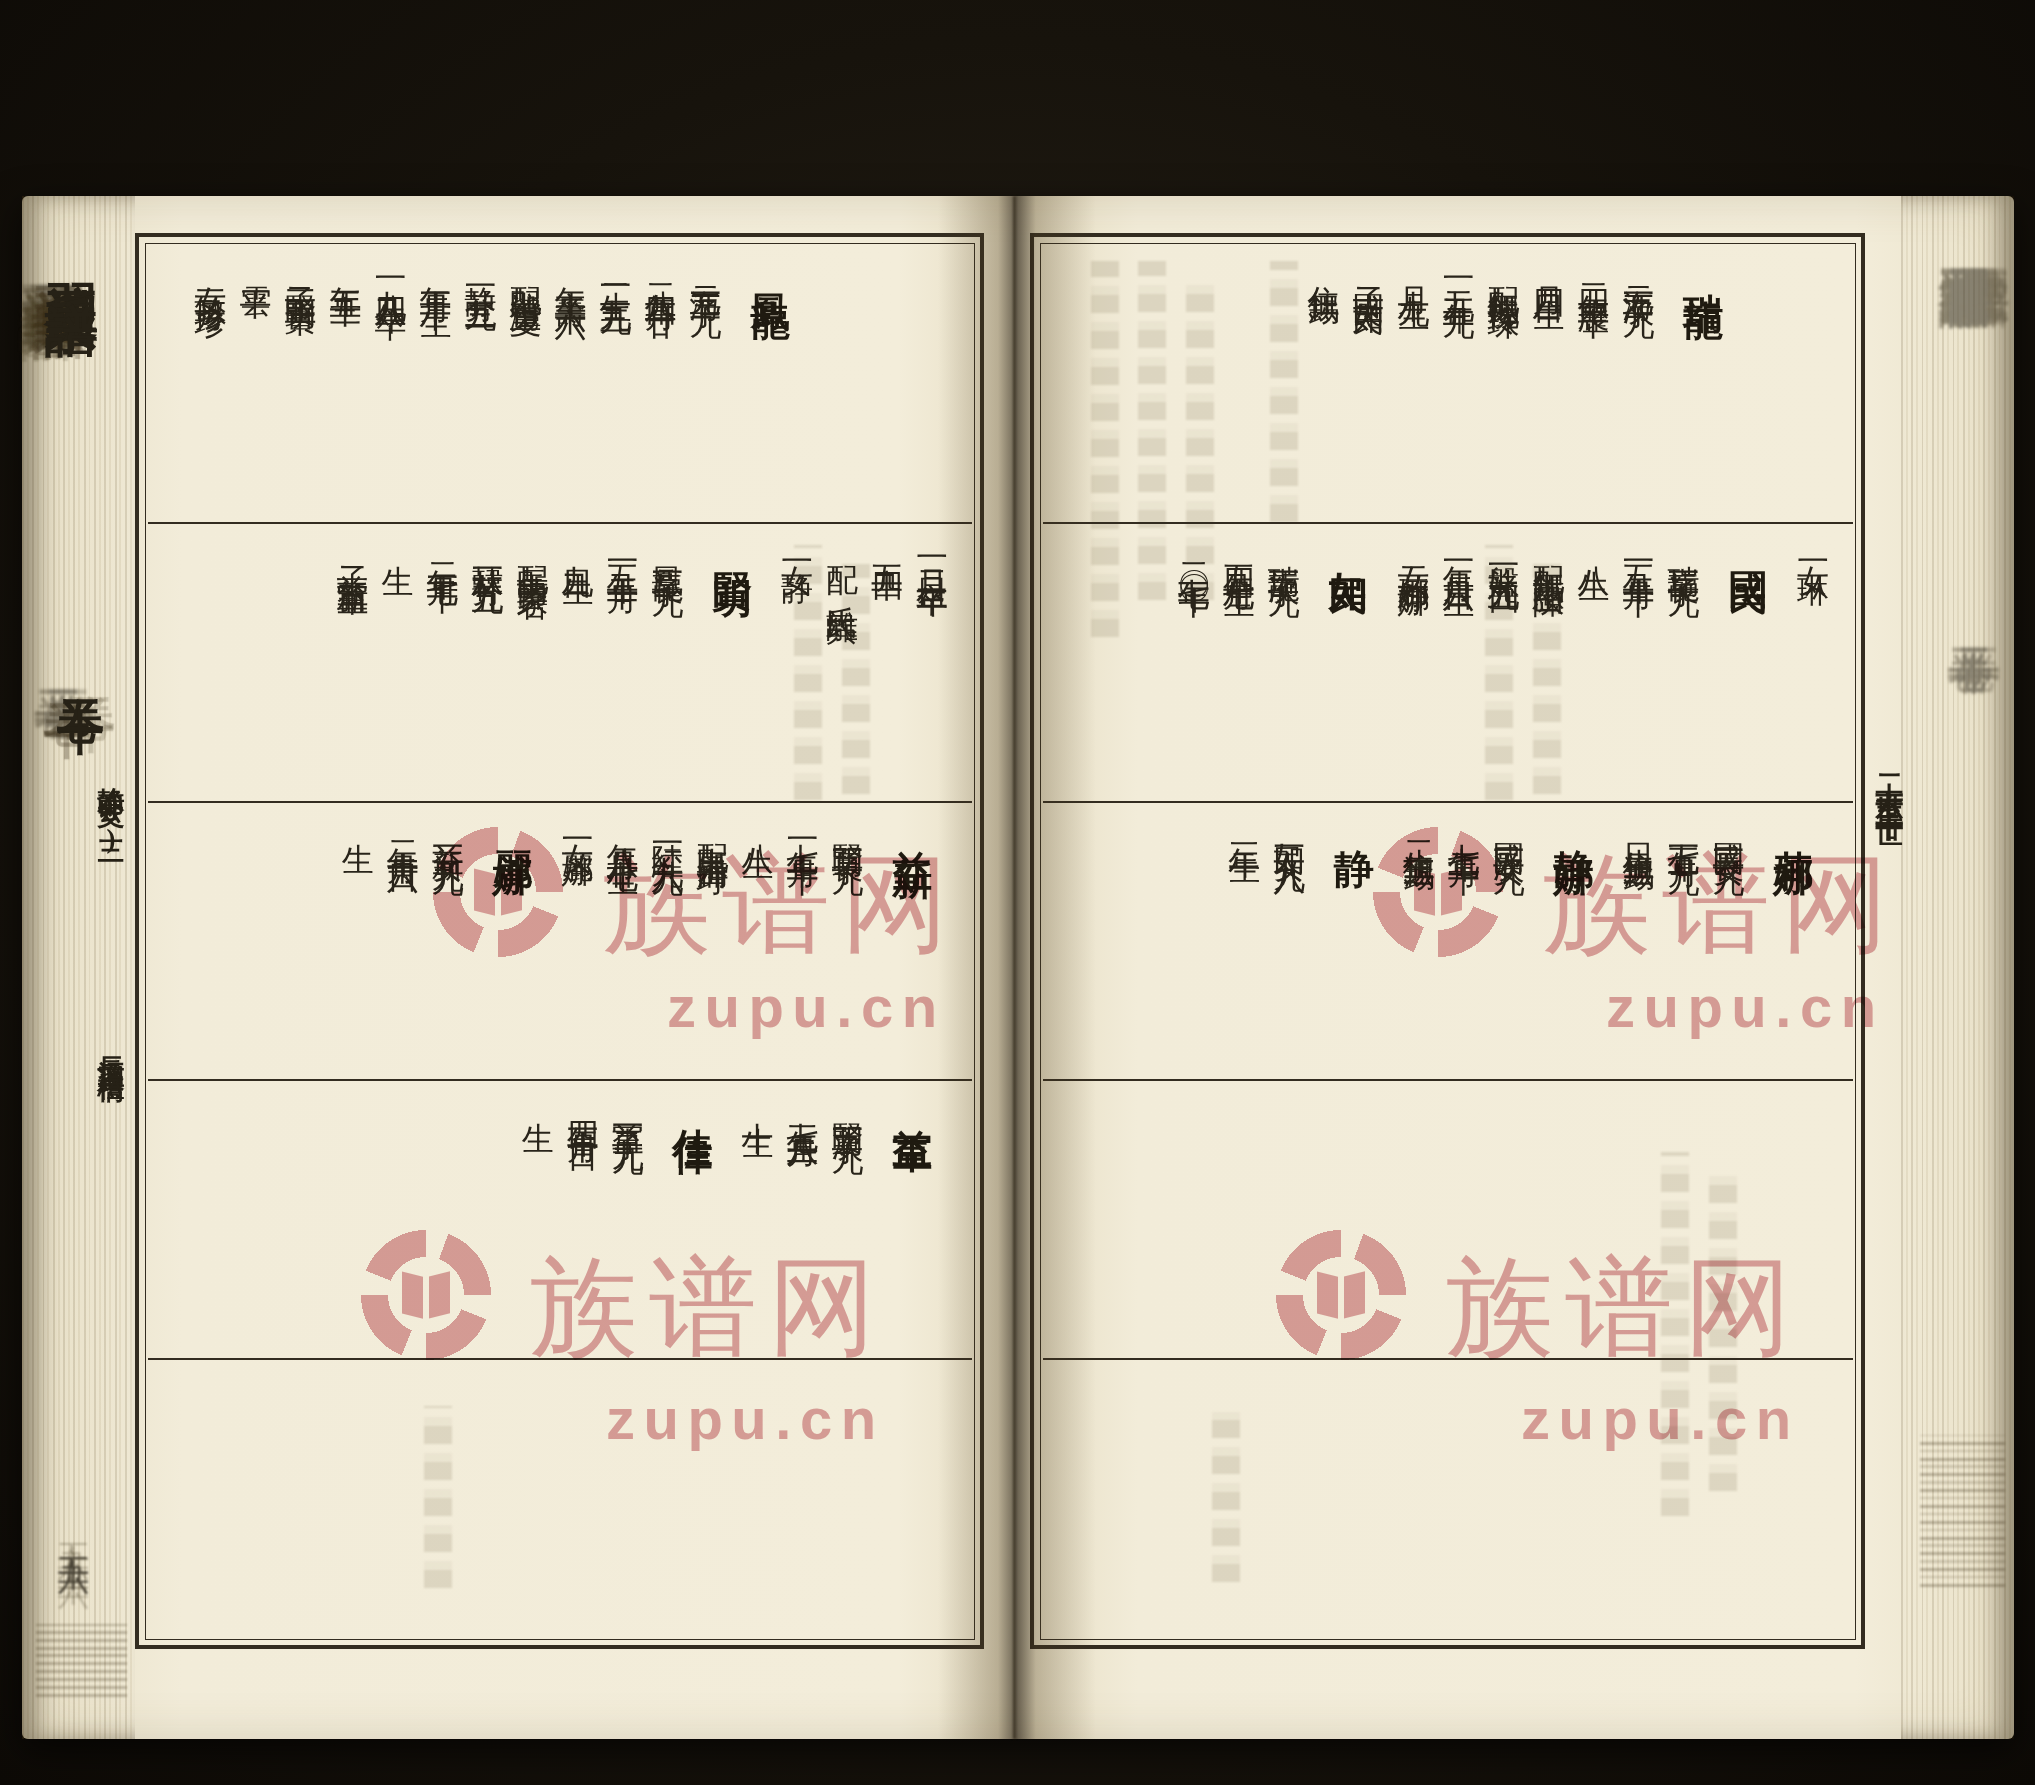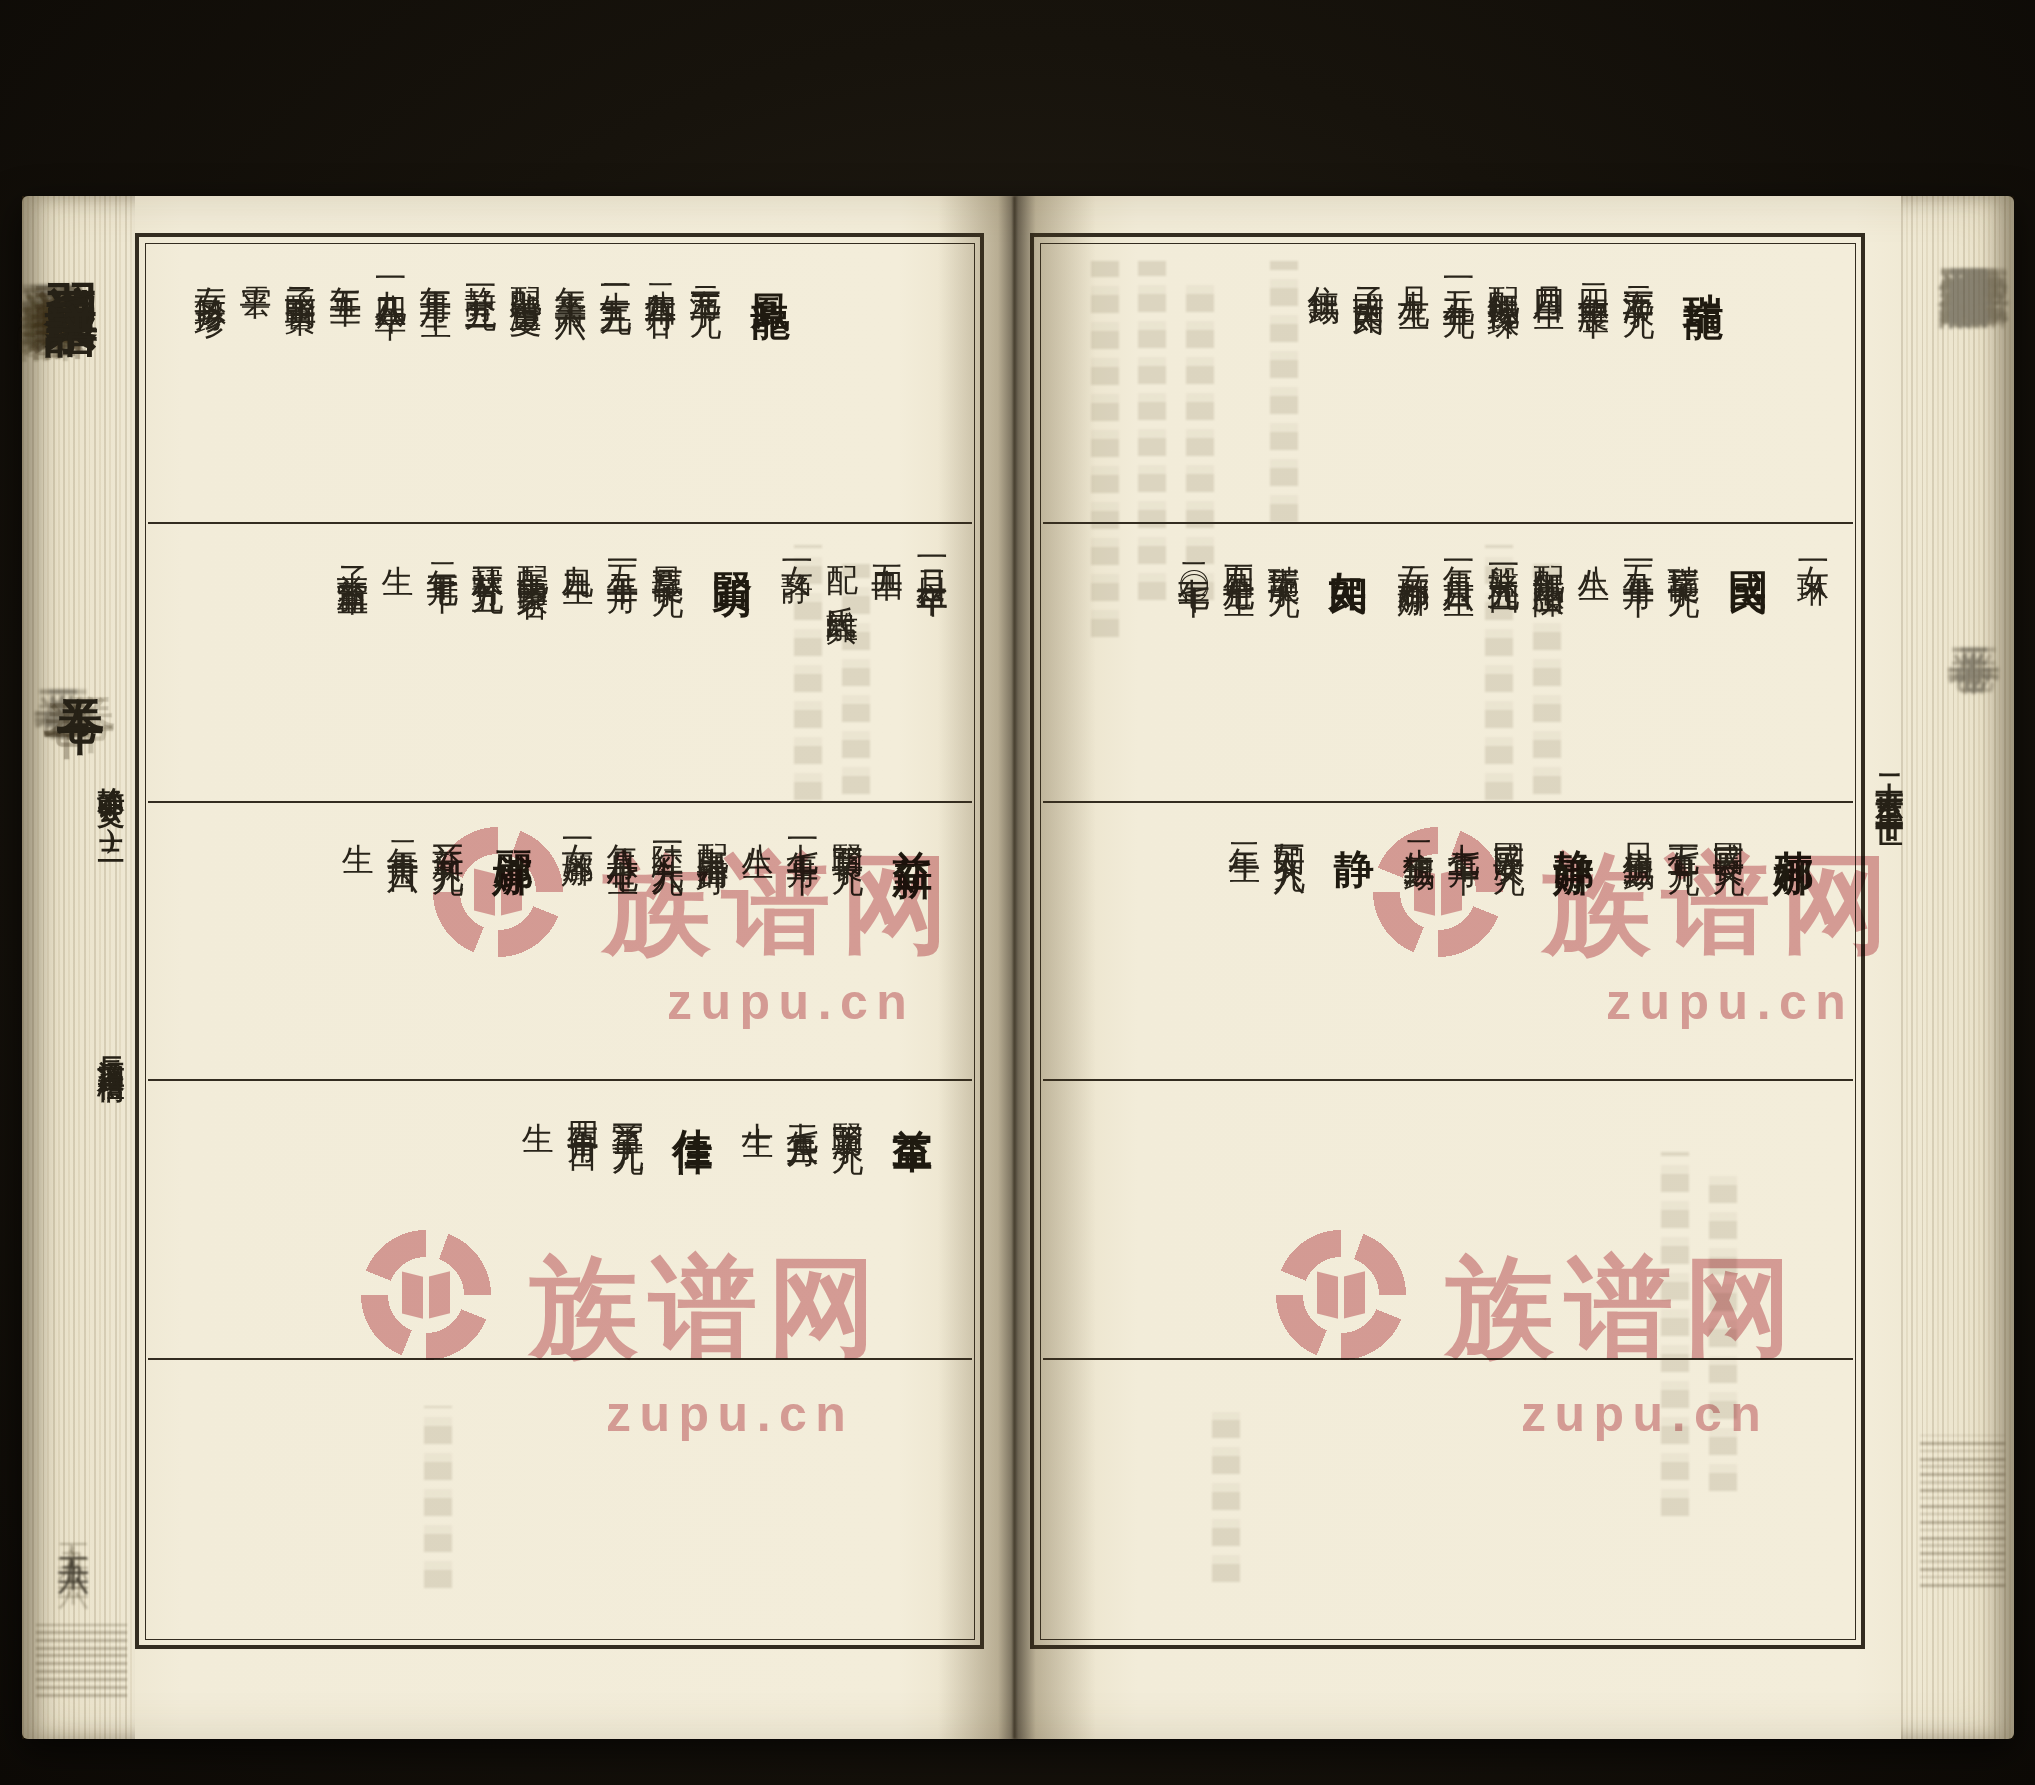--- a/index.html
+++ b/index.html
@@ -64,22 +64,22 @@
   .ind-b{padding-block-start:107px;}  
   .vcol{line-height:45px;font-size:32px;letter-spacing:4.2px;color:#29241a;}
   .hdr{font-size:40px;line-height:53px;letter-spacing:7.3px;font-weight:bold;margin-block:15.8px;color:#1f1a10;}
 
   
   .bleed{position:absolute;width:28px;pointer-events:none;filter:blur(1.2px);
          background:repeating-linear-gradient(0deg,rgba(108,94,62,.16) 0 18px,rgba(108,94,62,.05) 18px 27px,rgba(0,0,0,0) 27px 36px);}
 
   
   .wm{position:absolute;color:#c25662;opacity:.52;mix-blend-mode:multiply;pointer-events:none;}
-  .wm-chars{font-size:108px;font-weight:bold;letter-spacing:11px;font-family:"Liberation Sans","DejaVu Sans",sans-serif;}
-  .wm-url{font-size:50px;font-weight:bold;letter-spacing:8.5px;font-family:"Liberation Sans","DejaVu Sans",sans-serif;}
+  .wm-chars{font-size:108px;font-weight:normal;letter-spacing:11px;font-family:"Liberation Sans","DejaVu Sans",sans-serif;}
+  .wm-url{font-size:58px;font-weight:bold;letter-spacing:8.5px;font-family:"Liberation Sans","DejaVu Sans",sans-serif;}
   .wm-logo{width:130px;height:130px;
      background:conic-gradient(from 20deg,currentColor 0 70deg,rgba(0,0,0,0) 70deg 92deg,currentColor 92deg 160deg,rgba(0,0,0,0) 160deg 182deg,currentColor 182deg 250deg,rgba(0,0,0,0) 250deg 272deg,currentColor 272deg 340deg,rgba(0,0,0,0) 340deg 360deg);
      -webkit-mask:radial-gradient(circle,rgba(0,0,0,0) 0 38px,#000 38px 65px,rgba(0,0,0,0) 65px);
      mask:radial-gradient(circle,rgba(0,0,0,0) 0 38px,#000 38px 65px,rgba(0,0,0,0) 65px);}
   .wm-book{position:absolute;width:130px;height:130px;left:0;top:0;}
   .wm-book::before,.wm-book::after{content:"";position:absolute;top:44px;width:20.6px;height:42px;background:currentColor;}
   .wm-book::before{left:41px;transform:skewY(14deg);}
   .wm-book::after{left:68px;transform:skewY(-14deg);}
 </style>
 </head>

